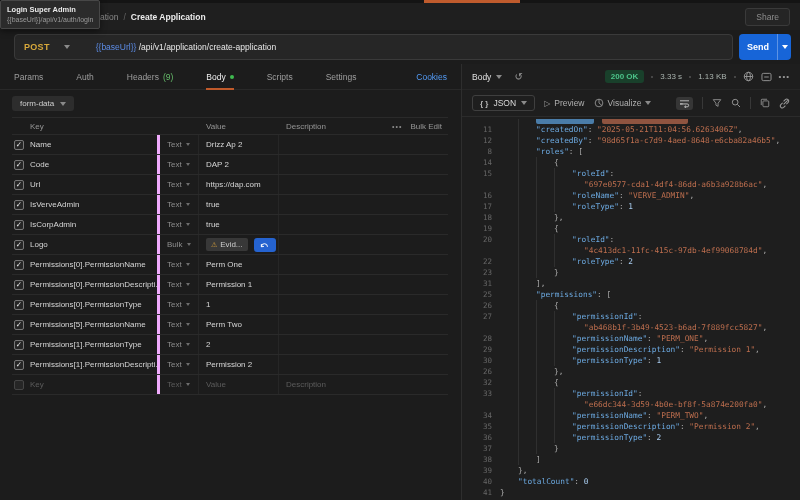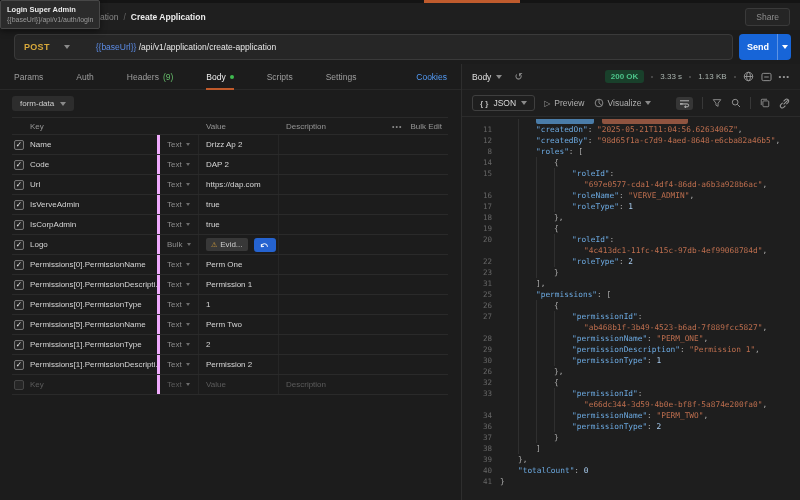--- a/index.html
+++ b/index.html
@@ -573,20 +573,24 @@
           </div>
           <div class="cl">
             <span class="ln"></span>
             <span class="ct" style="padding-left: 84px;"><span class="g" style="left: 18px;"></span><span class="g" style="left: 36px;"></span><span class="g" style="left: 54px;"></span><span class="tk-s">"e66dc344-3d59-4b0e-bf8f-5a874e200fa0"</span><span class="tk-p">,</span></span>
           </div>
           <div class="cl">
             <span class="ln">34</span>
             <span class="ct" style="padding-left: 72px;"><span class="g" style="left: 18px;"></span><span class="g" style="left: 36px;"></span><span class="g" style="left: 54px;"></span><span class="tk-k">"permissionName"</span><span class="tk-p">: </span><span class="tk-s">"PERM_TWO"</span><span class="tk-p">,</span></span>
           </div>
           <div class="cl">
+            <span class="ln">35</span>
+            <span class="ct" style="padding-left: 72px;"><span class="g" style="left: 18px;"></span><span class="g" style="left: 36px;"></span><span class="g" style="left: 54px;"></span><span class="tk-k">"permissionDescription"</span><span class="tk-p">: </span><span class="tk-s">"Permission 2"</span><span class="tk-p">,</span></span>
+          </div>
+          <div class="cl">
             <span class="ln">36</span>
             <span class="ct" style="padding-left: 72px;"><span class="g" style="left: 18px;"></span><span class="g" style="left: 36px;"></span><span class="g" style="left: 54px;"></span><span class="tk-k">"permissionType"</span><span class="tk-p">: </span><span class="tk-num">2</span></span>
           </div>
           <div class="cl">
             <span class="ln">37</span>
             <span class="ct" style="padding-left: 54px;"><span class="g" style="left: 18px;"></span><span class="g" style="left: 36px;"></span><span class="tk-p">}</span></span>
           </div>
           <div class="cl">
             <span class="ln">38</span>
             <span class="ct" style="padding-left: 36px;"><span class="g" style="left: 18px;"></span><span class="tk-p">]</span></span>

